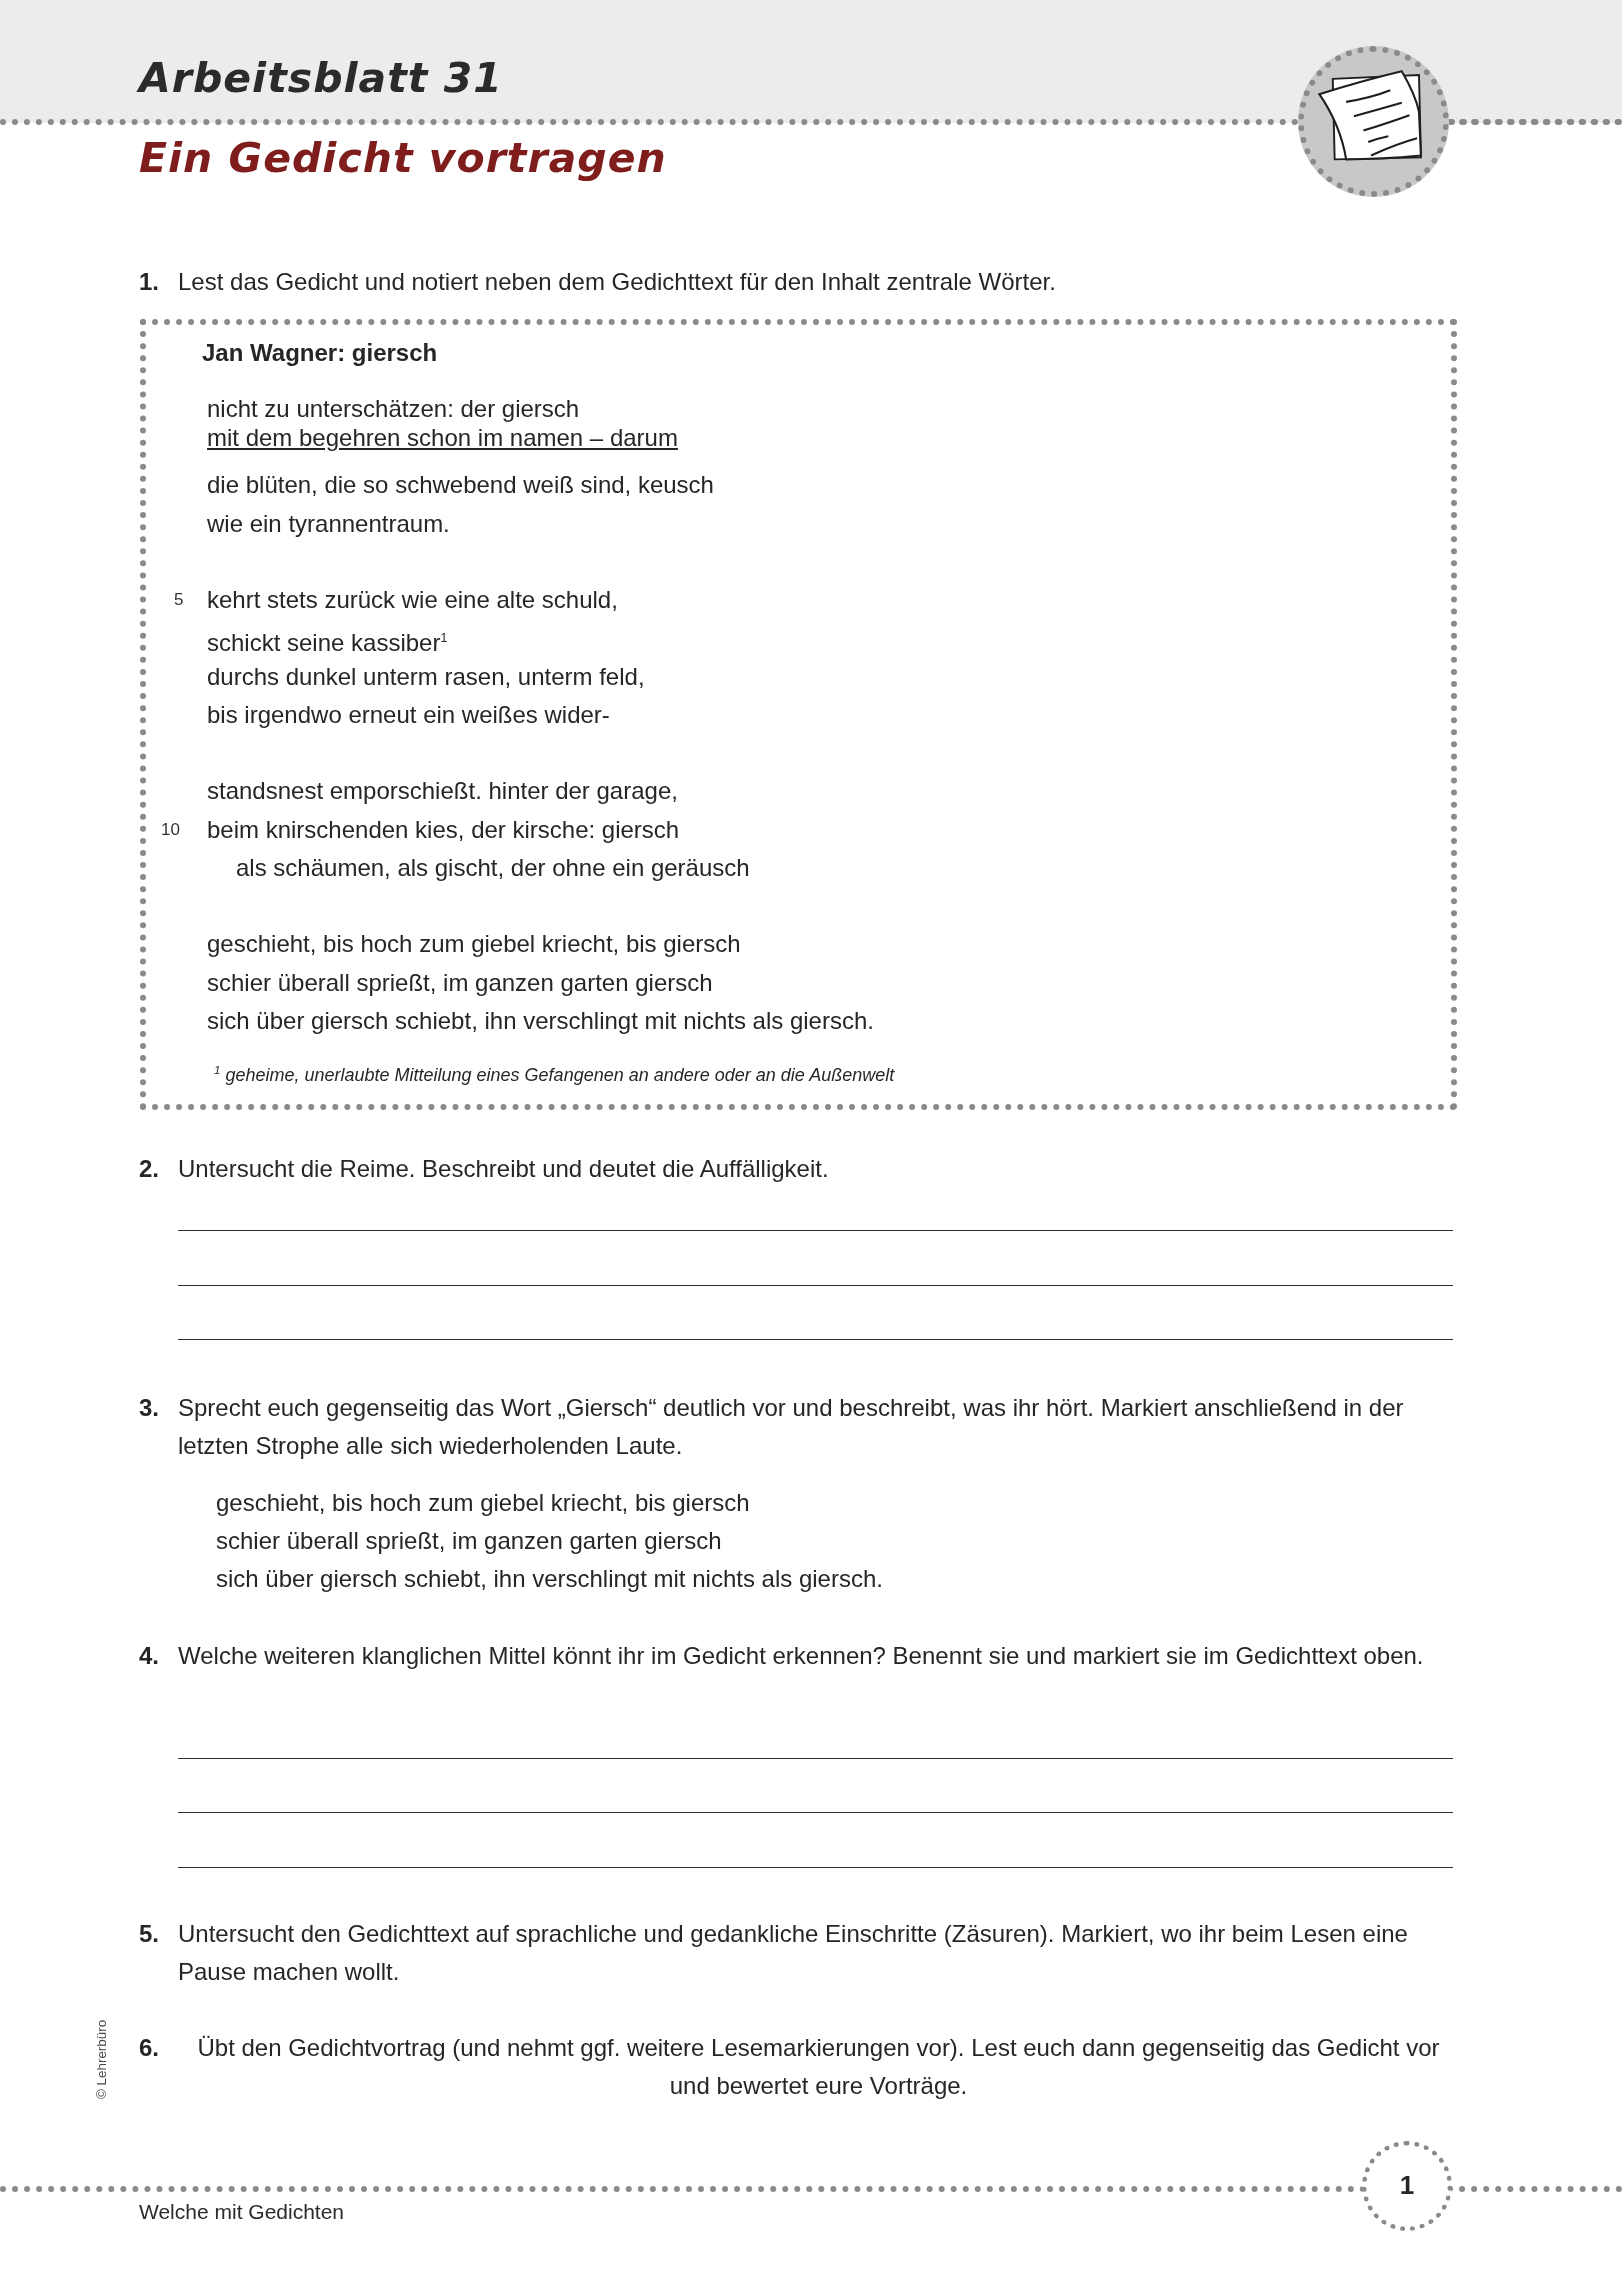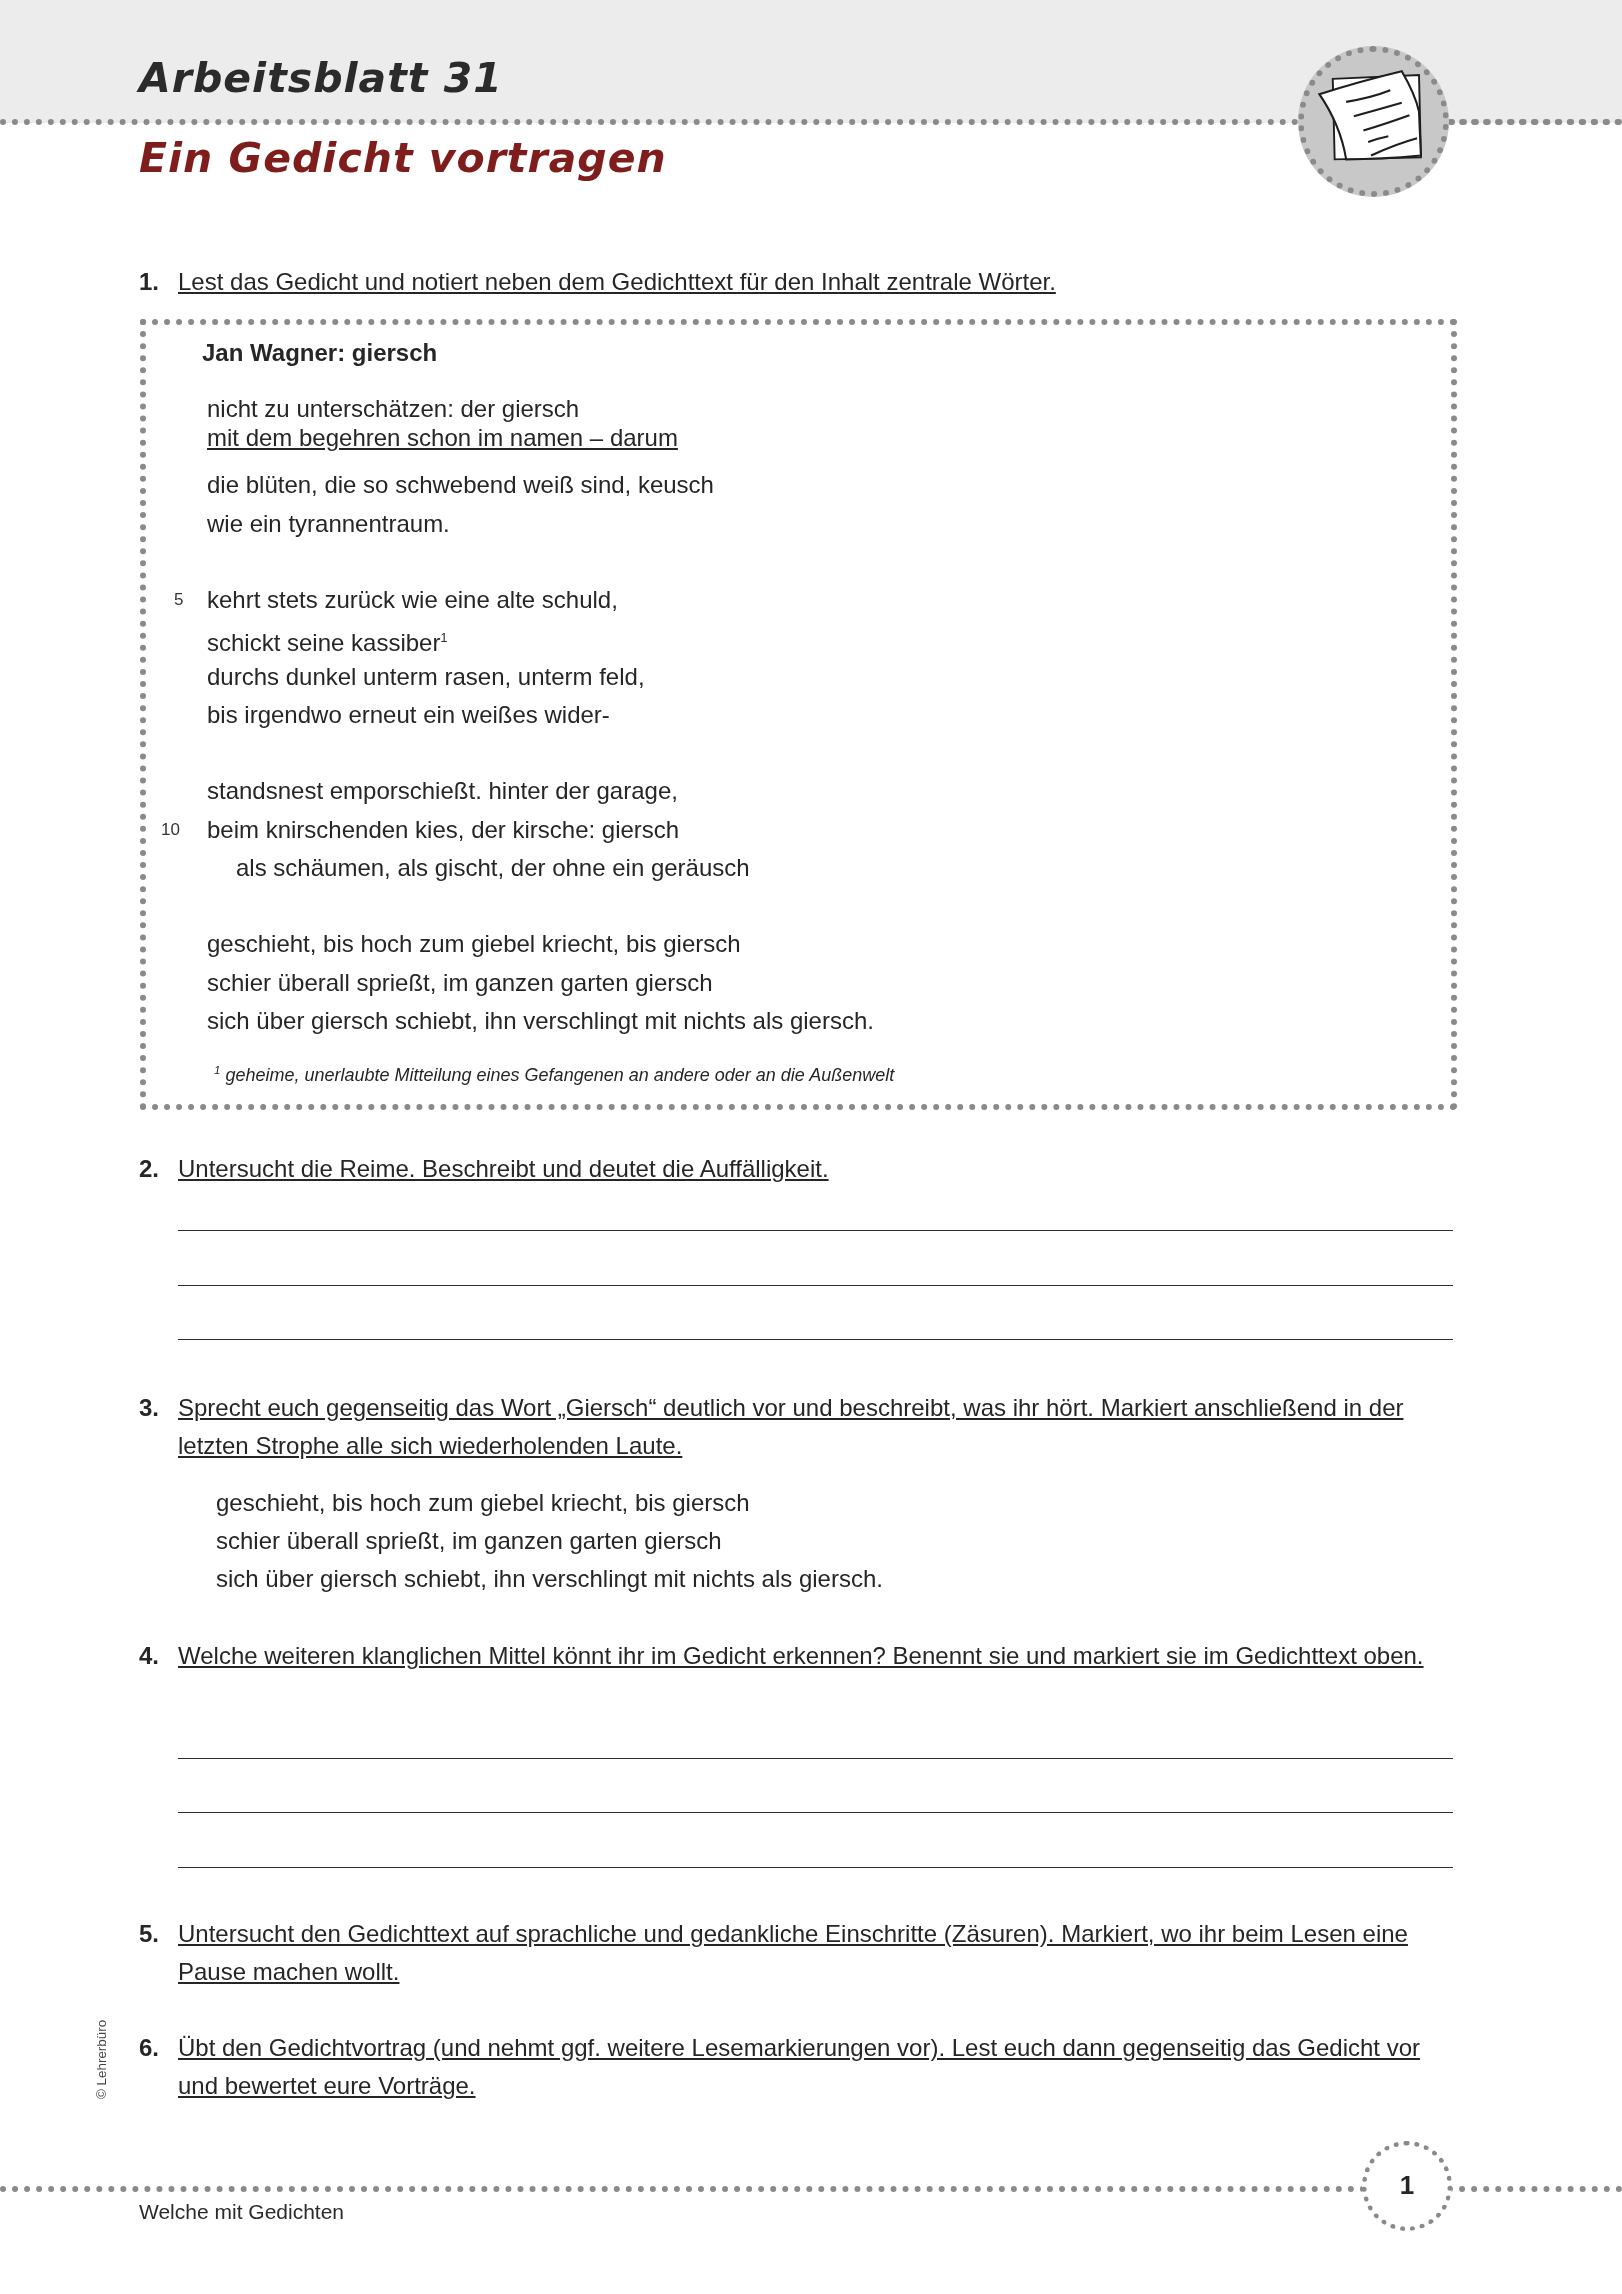--- a/index.html
+++ b/index.html
@@ -31,21 +31,21 @@
   }
   .icon-badge svg { position: absolute; left: 0; top: 0; }
 
   .task {
     position: absolute; left: 139px; width: 1319px;
     font-size: 24px; line-height: 38px; color: #262626;
   }
   .task .num {
     position: absolute; left: 0; top: 0; font-weight: bold; width: 38px;
   }
-  .task .text { margin-left: 39px; display: block; text-decoration: underline; }
+  .task .text { margin-left: 39px; display: block; }
 
   .poem-box {
     position: absolute; left: 140px; top: 319px; width: 1317px; height: 791px;
     box-sizing: border-box;
     border: 6.7px dotted #8a8a8a;
   }
   .poem-title {
     position: absolute; left: 202px; top: 339px; font-weight: bold; font-size: 24px;
   }
   .poem-line {
@@ -156,21 +156,21 @@
 <div class="answer-line" style="top:1812px;"></div>
 <div class="answer-line" style="top:1867px;"></div>
 
 <div class="task" style="top:1915px;">
   <span class="num">5.</span>
   <span class="text" style="width:1281px;">Untersucht den Gedichttext auf sprachliche und gedankliche Einschritte (Zäsuren). Markiert, wo ihr beim Lesen eine Pause machen wollt.</span>
 </div>
 
 <div class="task" style="top:2029px;">
   <span class="num">6.</span>
-  <span class="text" style="width:1281px;">Übt den Gedichtvortrag (und nehmt ggf. weitere Lesemarkierungen vor). Lest euch dann gegenseitig das Gedicht vor und bewertet eure Vorträge.</span>
+  <span class="text" style="width:1281px;text-align:center;">Übt den Gedichtvortrag (und nehmt ggf. weitere Lesemarkierungen vor). Lest euch dann gegenseitig das Gedicht vor und bewertet eure Vorträge.</span>
 </div>
 
 <div class="copyright">© Lehrerbüro</div>
 
 <div class="dotline" style="left:0; top:2186px; width:1367px;"></div>
 <div class="dotline" style="left:1447px; top:2186px; width:175px;"></div>
 <div class="page-circle">1</div>
 <div class="footer-text">Welche mit Gedichten</div>
 
 

